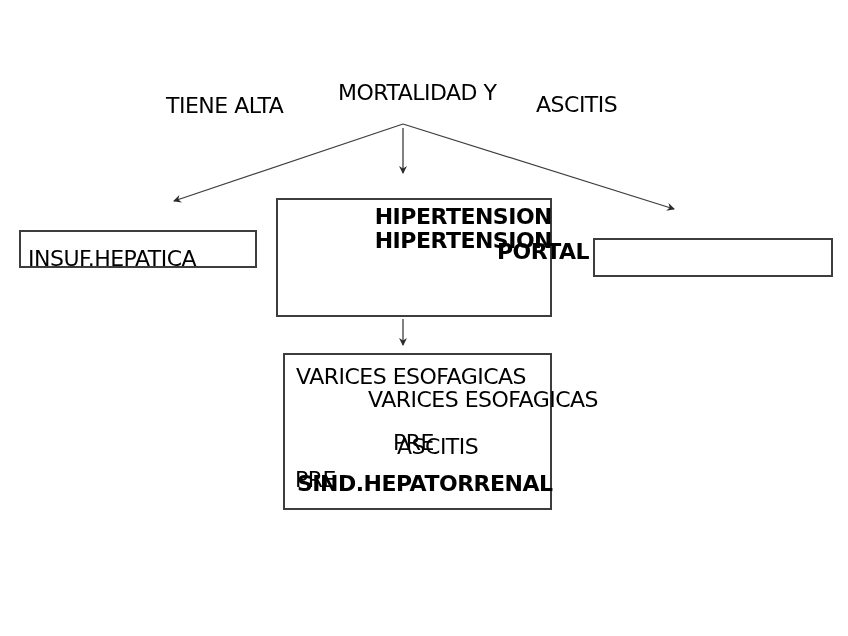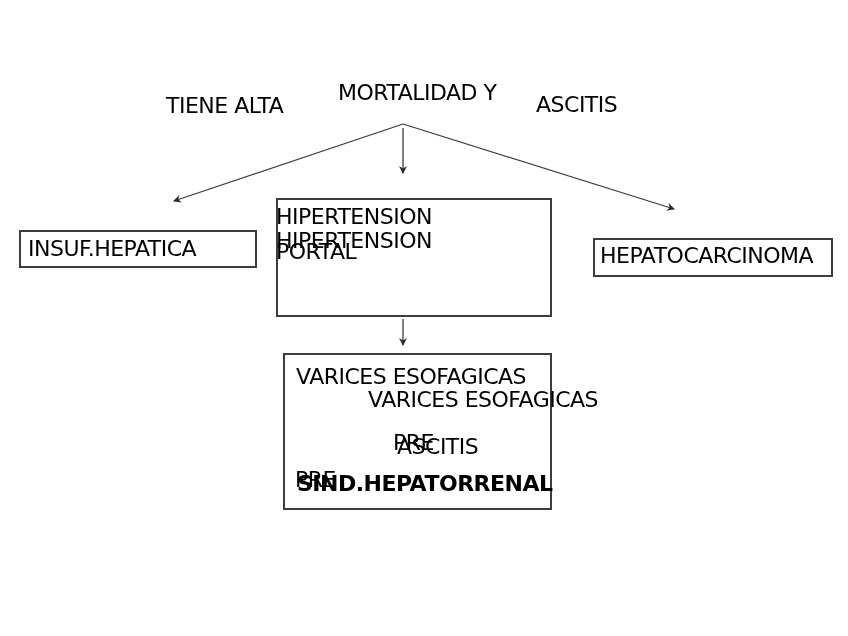--- a/index.html
+++ b/index.html
@@ -18,21 +18,22 @@
   }
   .t {
     position: absolute;
     font-size: 22px;
     line-height: 27px;
     letter-spacing: -0.5px;
     white-space: pre;
     color: var(--fg, #000000);
   }
   .t.center {
-    text-align: left;
+    text-align: right;
+    font-weight: bold;
   }
   .box {
     position: absolute;
     border: 2px solid var(--line, #3d3d3d);
     background: transparent;
     box-sizing: border-box;
   }
   .arrows {
     position: absolute;
     left: 0;
@@ -46,21 +47,21 @@
   }
 
   
   .tiene-alta   { left: 166px; top: 92px; }
   .mort-under   { left: 338px; top: 79px; }
   .mort-over    { left: 348px; top: 94px; }
   .enfermos     { left: 536px; top: 91px; }
 
   
   .left-box     { left: 19px;  top: 230px; width: 238px; height: 38px; }
-  .left-label   { left: 28px;  top: 235px; text-align: right; }
+  .left-label   { left: 28px;  top: 245px; text-align: right; }
 
   
   .center-box   { left: 276px; top: 198px; width: 276px; height: 119px; }
   .hip1         { left: 276px; top: 203px; width: 276px; }
   .hip2         { left: 276px; top: 227px; width: 276px; }
   .portal       { left: 276px; top: 238px; width: 313px; }
 
   
   .right-box    { left: 593px; top: 238px; width: 240px; height: 39px; }
   .right-label  { left: 600px; top: 242px; }
@@ -97,21 +98,20 @@
 
   <div class="box left-box"></div>
   <div class="t left-label">INSUF.HEPATICA</div>
 
   <div class="box center-box"></div>
   <div class="t center hip1">HIPERTENSION</div>
   <div class="t center hip2">HIPERTENSION</div>
   <div class="t center portal">PORTAL</div>
 
   <div class="box right-box"></div>
-  <div class="t right-label">HEPATOCARCINOMA</div>
 
   <div class="box bottom-box"></div>
   <div class="t varices1">VARICES ESOFAGICAS</div>
   <div class="t varices2">VARICES ESOFAGICAS</div>
   <div class="t pre1">PRE</div>
   <div class="t ascitis">ASCITIS</div>
   <div class="t pre2">PRE</div>
   <div class="t sind">SIND.HEPATORRENAL</div>
 
 </div>

